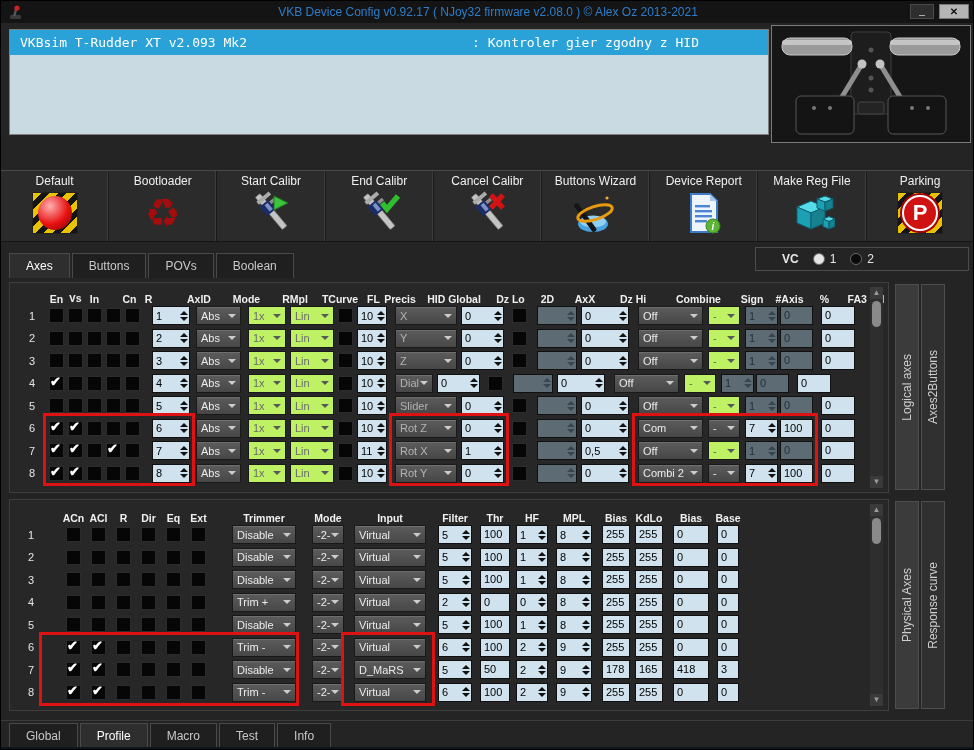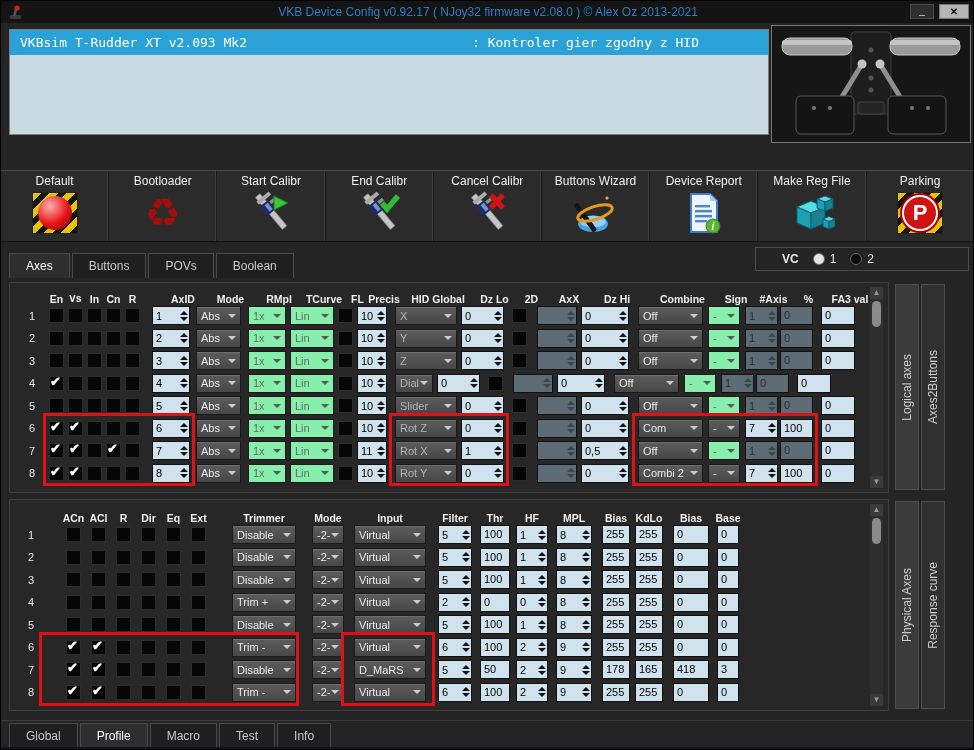--- a/index.html
+++ b/index.html
@@ -68,21 +68,21 @@
   .spin.dis { background:#5c6b74; }
   .spin.dis .v { color:#253037; }
   .spin.dis .up { border-bottom-color:#39454c; }
   .spin.dis .dn { border-top-color:#39454c; }
   .fld { height:19px; background:#cfe2ee; border:1px solid #101010; color:#000; font-size:11px; padding:2px 0 0 3px; overflow:hidden; }
   .fld.dis { background:#5c6b74; color:#253037; }
   .dd { height:19px; display:flex; align-items:center; background:linear-gradient(#5c5c5c,#474747); border:1px solid #191919; box-shadow:inset 0 1px 0 #6e6e6e; }
   .dd .v { flex:1; color:#ececec; font-size:11px; padding-left:4px; white-space:nowrap; overflow:hidden; }
   .dd .car { width:0; height:0; border-left:4px solid transparent; border-right:4px solid transparent; border-top:4px solid #cccccc; margin-right:4px; }
   .dd.dim .v { color:#b4b4b4; }
-  .dd.dis { background:#86efac; box-shadow:none; }
+  .dd.dis { background:#bef264; box-shadow:none; }
   .dd.dis .v { color:#6a6a6a; }
   .dd.dis .car { border-top-color:#585858; }
 
   
   .vscroll { position:absolute; right:5px; top:4px; bottom:4px; width:13px; background:#2e2e2e; display:flex; flex-direction:column; align-items:center; }
   .sarrow { width:13px; height:12px; color:#9a9a9a; font-size:8px; text-align:center; line-height:12px; background:#3a3a3a; }
   .sthumb { width:9px; height:26px; border-radius:5px; background:#8a8a8a; margin-top:2px; }
   .strack { flex:1; }
 
   
@@ -284,21 +284,21 @@
       </span>
   </div>
 
   <div class="panel panel-upper">
     <div id="axesTable">
         <div class="thead">
           <div class="hcell" style="width: 20px; margin-left: 0px;"></div>
           <div class="hcell" style="width: 15px; margin-left: 7px;">En</div>
           <div class="hcell" style="width: 15px; margin-left: 4px; font-family: Liberation Mono, monospace;">Vs</div>
           <div class="hcell" style="width: 15px; margin-left: 4px;">In</div>
-          <div class="hcell" style="width: 15px; margin-left: 4px;">Cn</div>
+          <div class="hcell" style="width: 15px; margin-left: 20px;">Cn</div>
           <div class="hcell" style="width: 15px; margin-left: 4px;">R</div>
           <div class="hcell" style="width: 38px; margin-left: 24px;">AxID</div>
           <div class="hcell" style="width: 45px; margin-left: 6px;">Mode</div>
           <div class="hcell" style="width: 38px; margin-left: 7px;">RMpl</div>
           <div class="hcell" style="width: 44px; margin-left: 4px;">TCurve</div>
           <div class="hcell" style="width: 15px; margin-left: 4px;">FL</div>
           <div class="hcell" style="width: 30px; margin-left: 4px;">Precis</div>
           <div class="hcell" style="width: 62px; margin-left: 8px;">HID Global</div>
           <div class="hcell" style="width: 43px; margin-left: 4px;">Dz Lo</div>
           <div class="hcell" style="width: 15px; margin-left: 8px;">2D</div>

